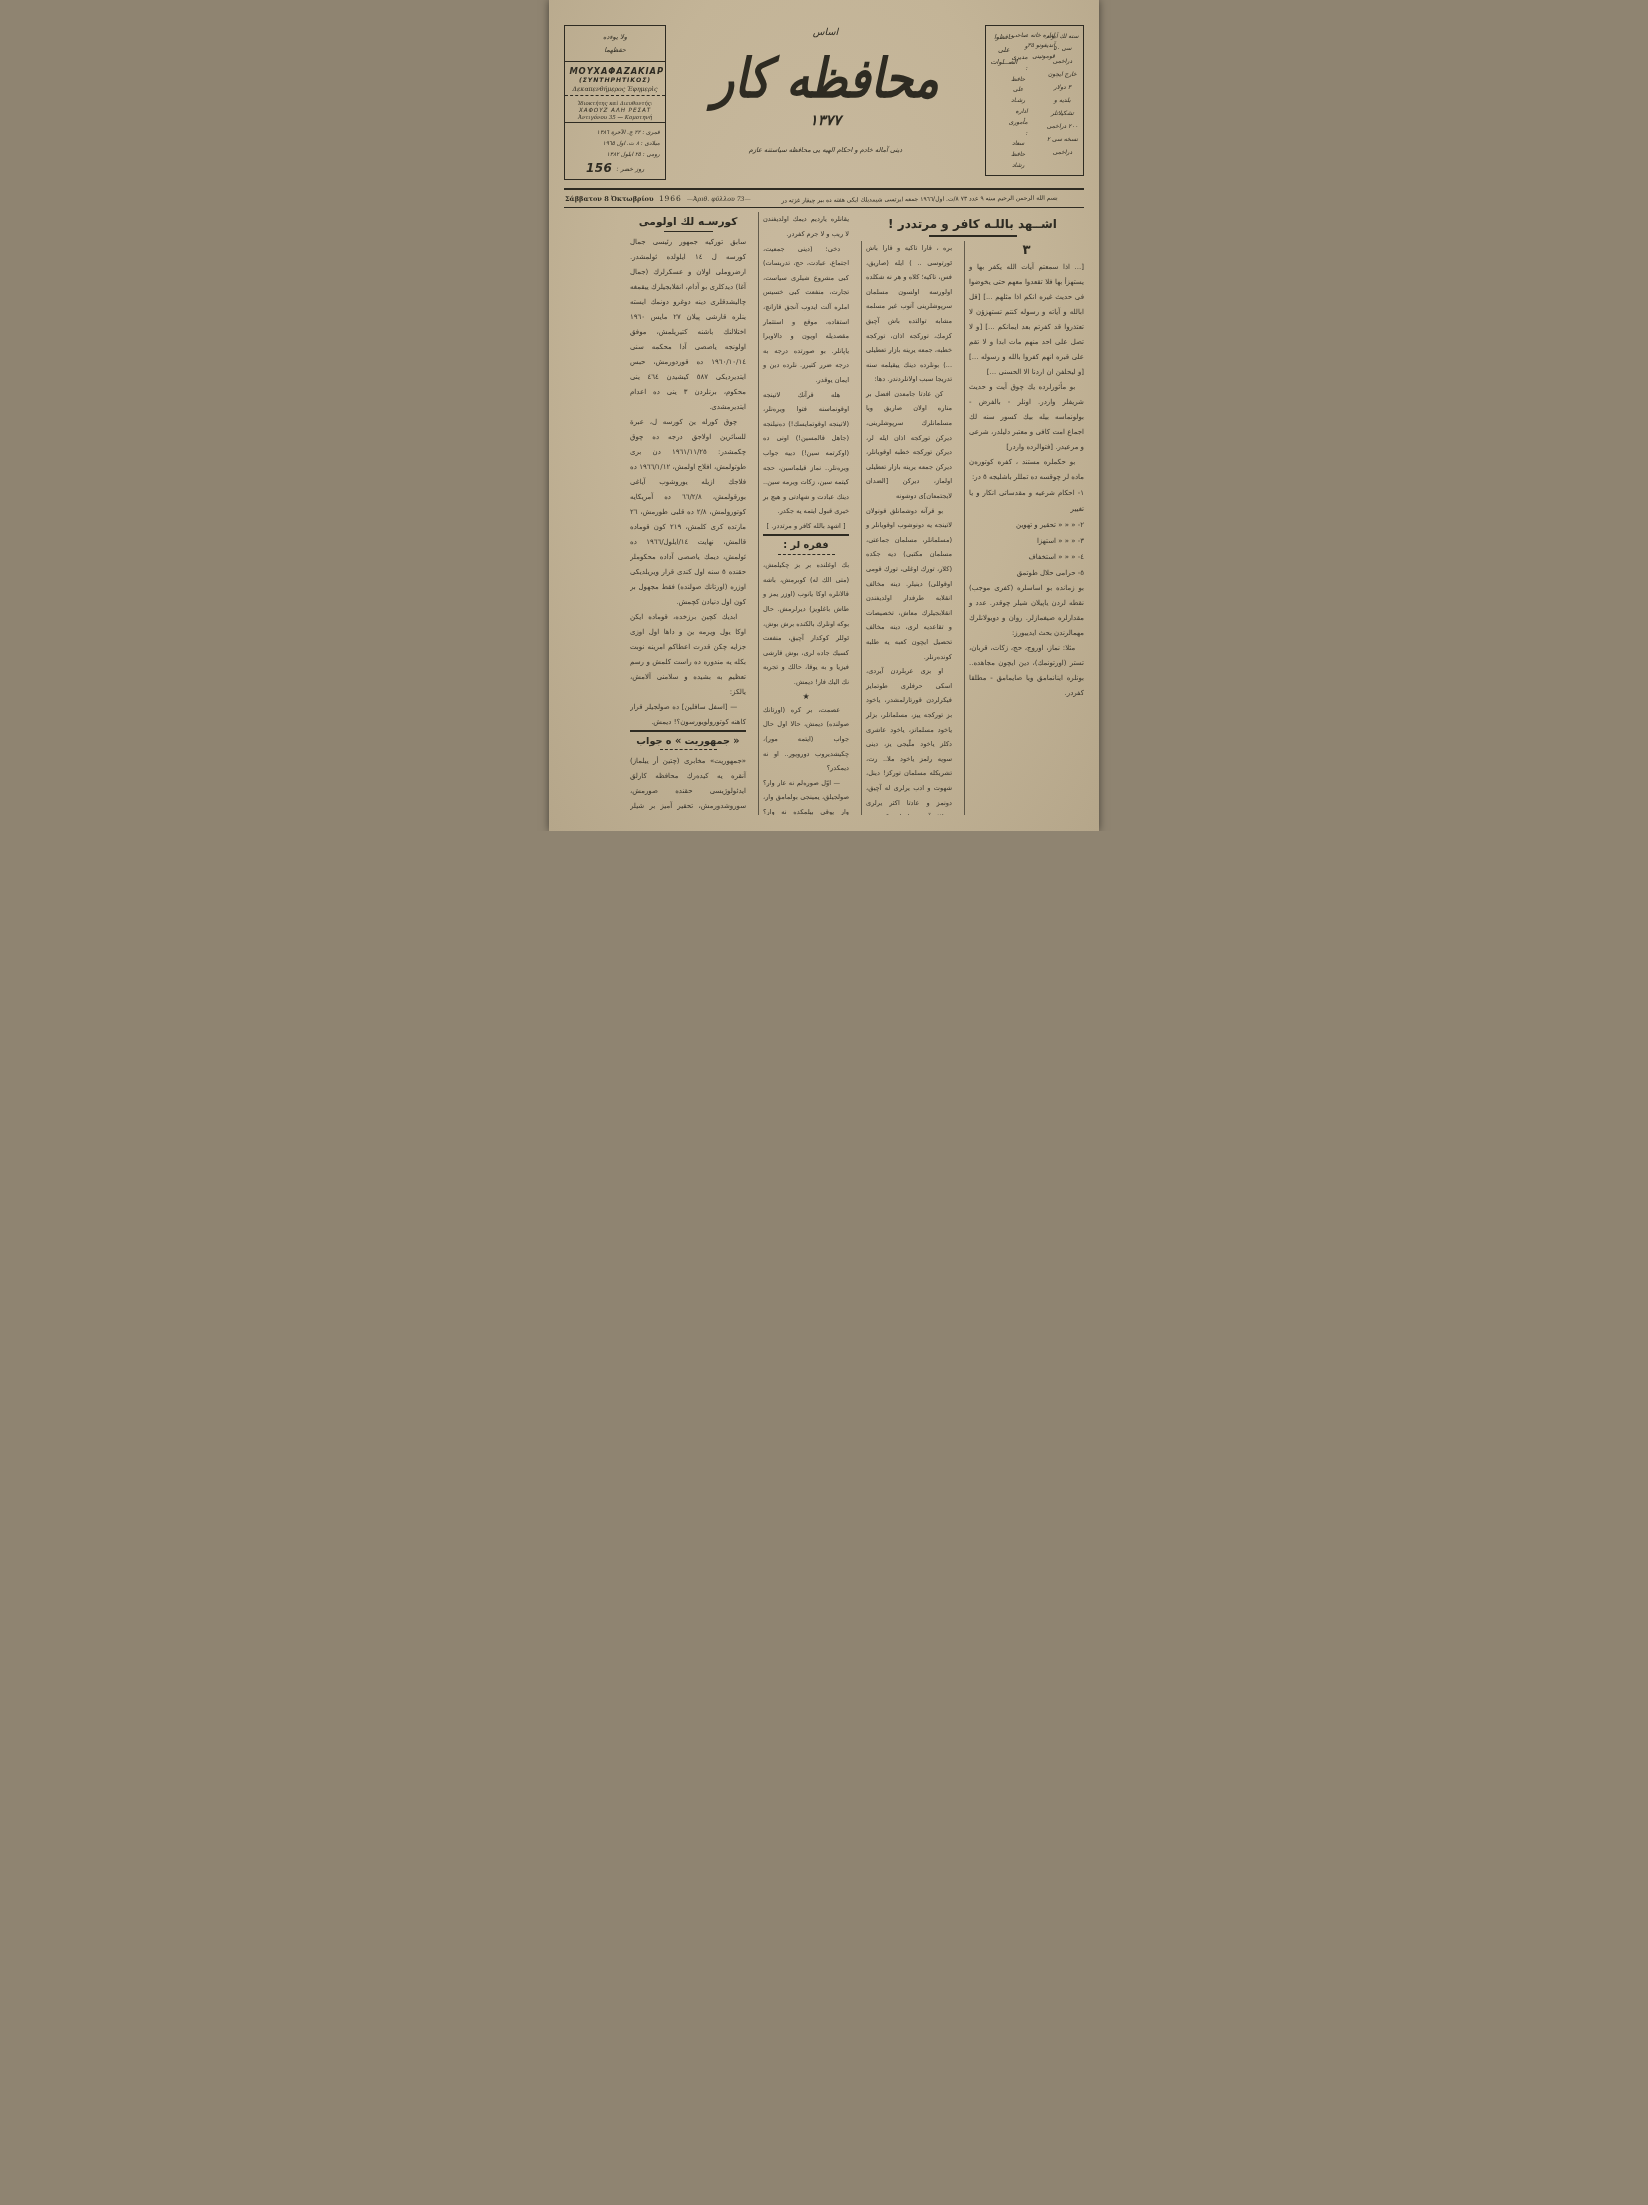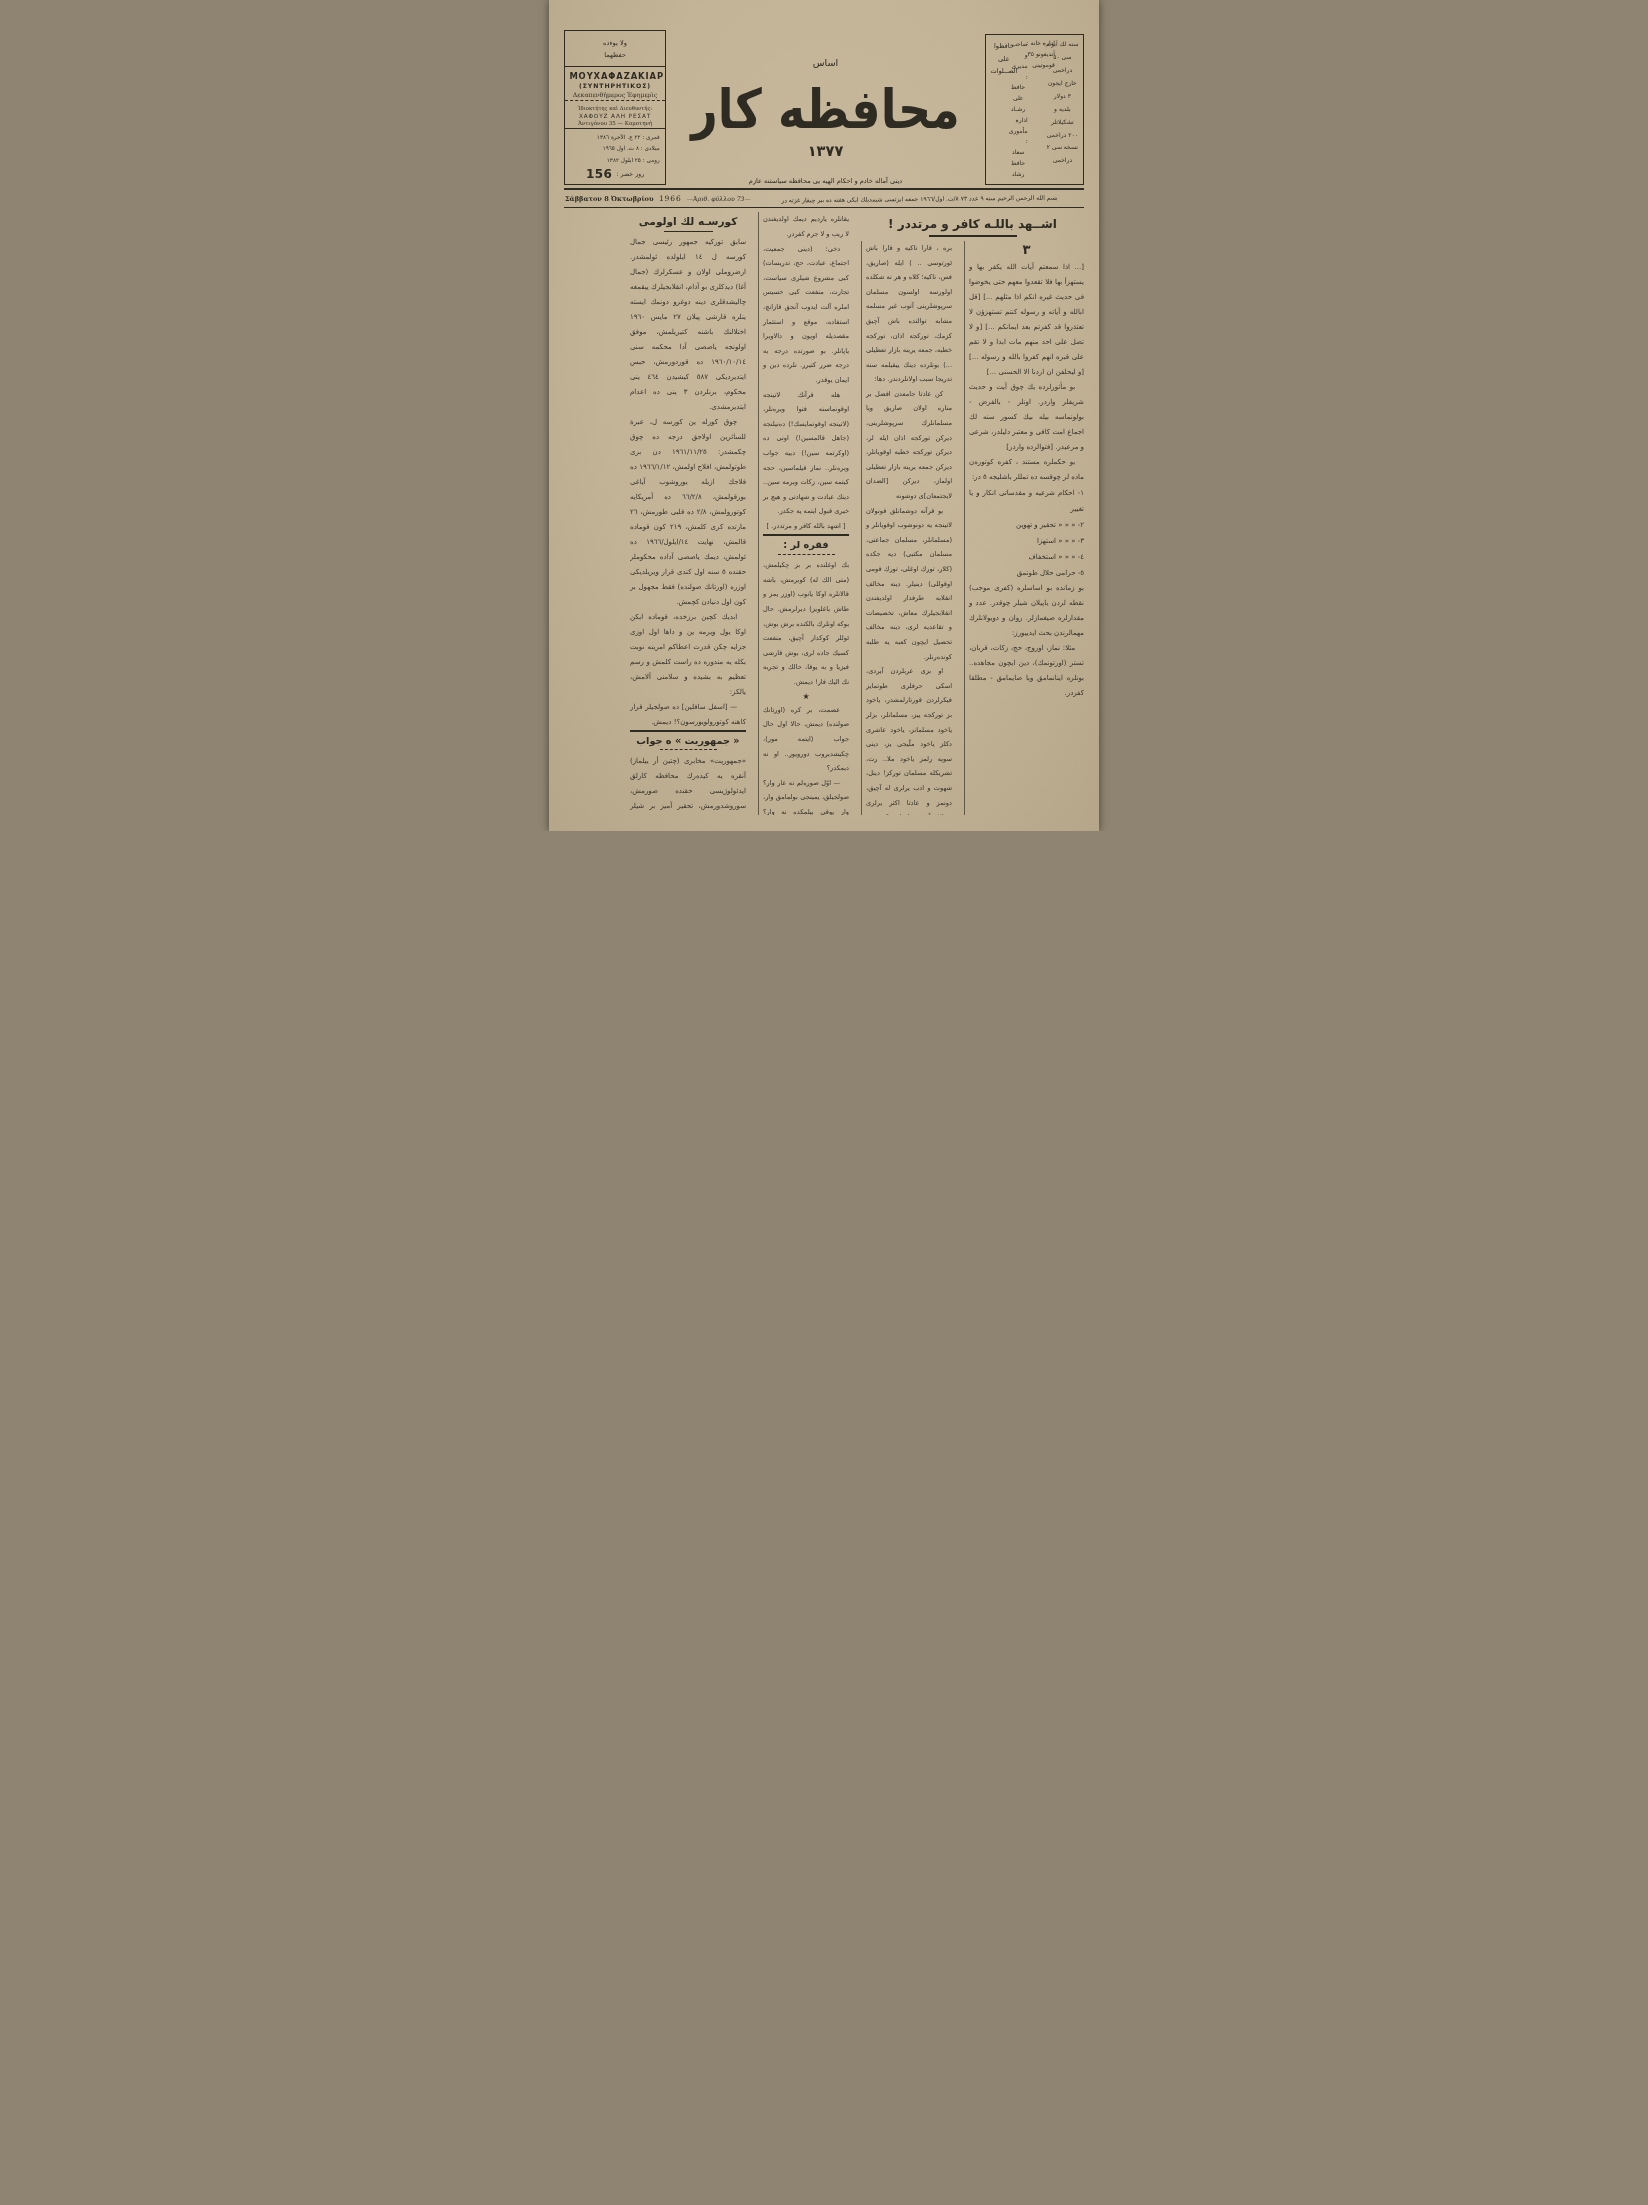--- a/index.html
+++ b/index.html
@@ -15,21 +15,21 @@
     position:relative;
     width:550px;height:831px;
     margin:0 auto;
     background:
       radial-gradient(ellipse at 50% 40%, #c9baa0 0%, #c3b497 55%, #b5a68a 100%);
     overflow:hidden;
     padding:25px 15px 11.5px 15px;
     box-shadow:0 0 8px rgba(0,0,0,.5);
   }
   
-  .header{display:flex;align-items:flex-end;gap:9px;height:160px;}
+  .header{display:flex;align-items:flex-start;gap:9px;height:160px;font-style:italic;}
   .hbox{border:1.3px solid var(--ink);padding:3.5px 4.4px;background:transparent;}
   .left-box{width:102px;flex:0 0 auto;display:flex;flex-direction:column;}
   .right-box{width:99px;flex:0 0 auto;display:flex;flex-direction:row;}
   .mast{flex:1 1 auto;text-align:center;position:relative;overflow:hidden;}
 
   .ar{direction:rtl;unicode-bidi:isolate;}
   .slogan{ text-align:center;font-size:6.6px;line-height:1.9;padding:1.8px 0 2.6px;}
   .sect-rule{border-top:1.3px solid var(--ink);margin:1.8px -4.4px;}
   .sect-rule.thin{border-top:0.4px solid var(--ink);}
   .sect-rule.dashed{border-top:0.4px dashed var(--ink);}

